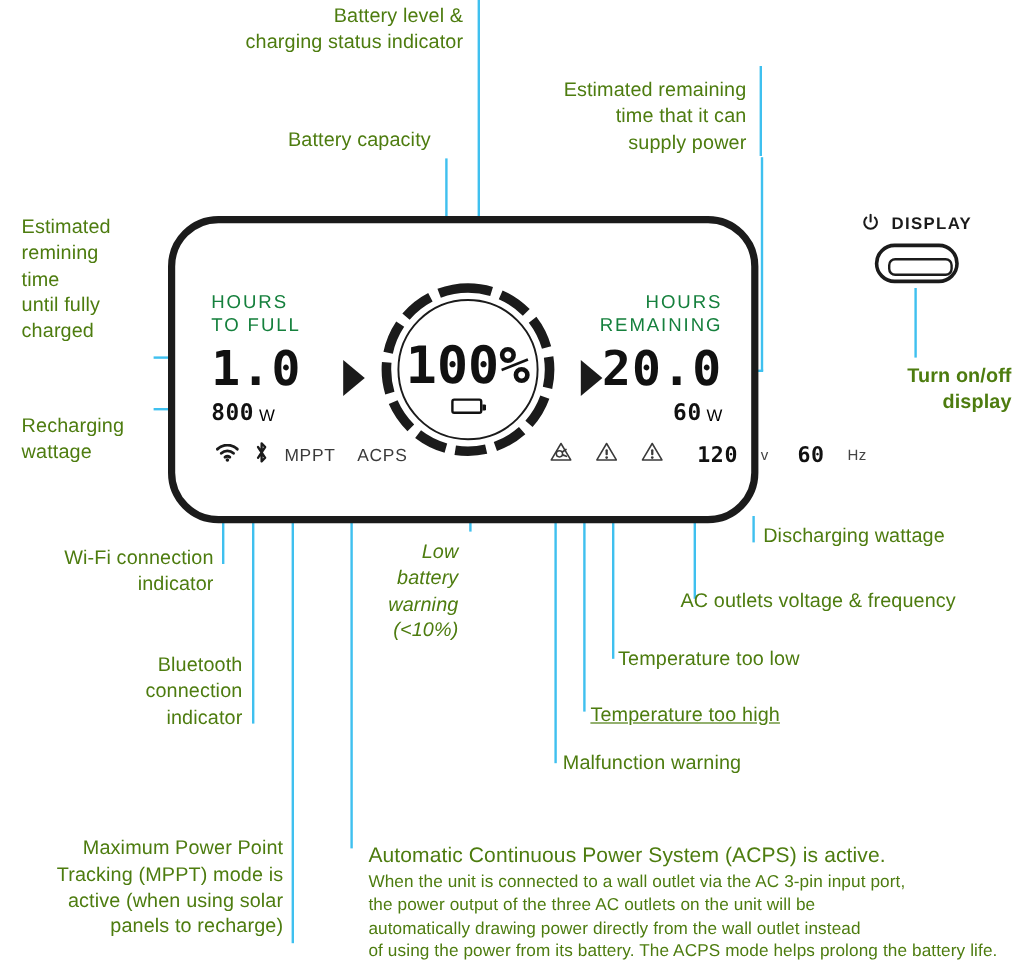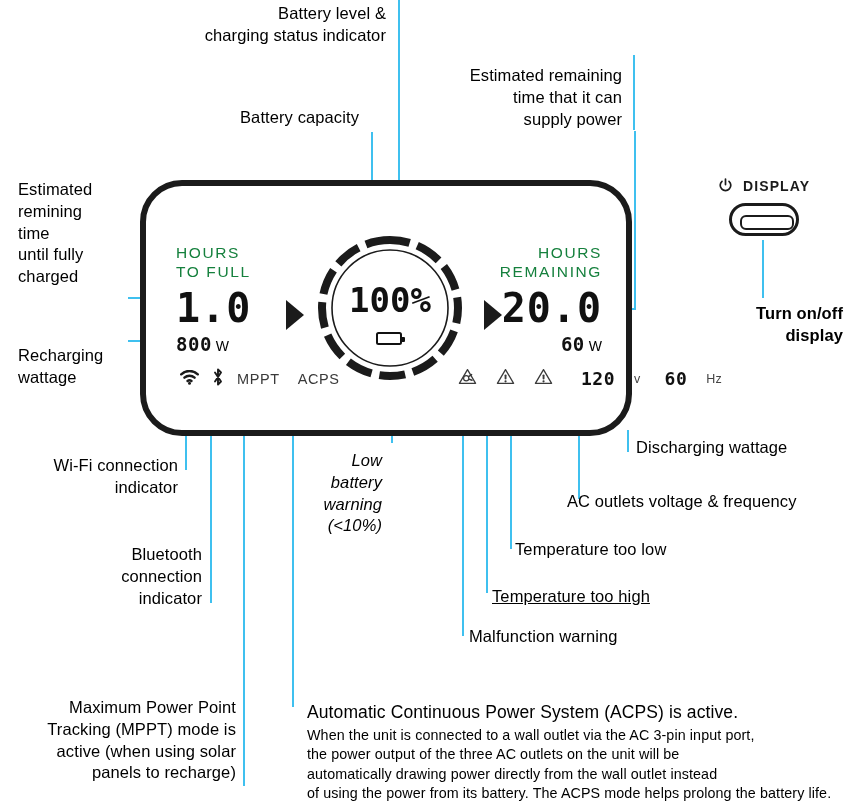--- a/index.html
+++ b/index.html
@@ -8,21 +8,21 @@
     width: 844px; height: 806px;
     background: #ffffff;
     font-family: "Liberation Sans", sans-serif;
     overflow: hidden;
   }
   #root { position: relative; width: 844px; height: 806px; background:#fff; }
 
   
   .anno {
     position: absolute;
-    color: #000000;
+    color: #4d7c0f;
     font-size: 16.5px;
     line-height: 1.32;
     letter-spacing: 0.1px;
     white-space: pre-line;
   }
   .anno.r { text-align: right; }
   .anno.l { text-align: left; }
   .anno.c { text-align: right; font-weight: bold; }
 
   
@@ -73,21 +73,21 @@
     border-top: 15px solid transparent;
     border-bottom: 15px solid transparent;
   }
 
   
   #ring-wrap { position:absolute; left:314px; top:232px; width:152px; height:152px; }
   #pct {
     position:absolute; left:0; top:48px; width:152px;
     text-align:center;
     font-family:"DejaVu Sans Mono", monospace;
-    font-weight:bold; font-size:34px; color:#111; letter-spacing:0px;
+    font-weight:bold; font-size:43px; color:#111; letter-spacing:0px;
   }
   #battglyph {
     position:absolute; left:62px; top:100px;
     width:26px; height:13px;
     border:2.2px solid #111; border-radius:2.5px;
   }
   #battglyph:after {
     content:""; position:absolute; right:-4.5px; top:3px;
     width:3px; height:5px; background:#111; border-radius:0 1px 1px 0;
   }

